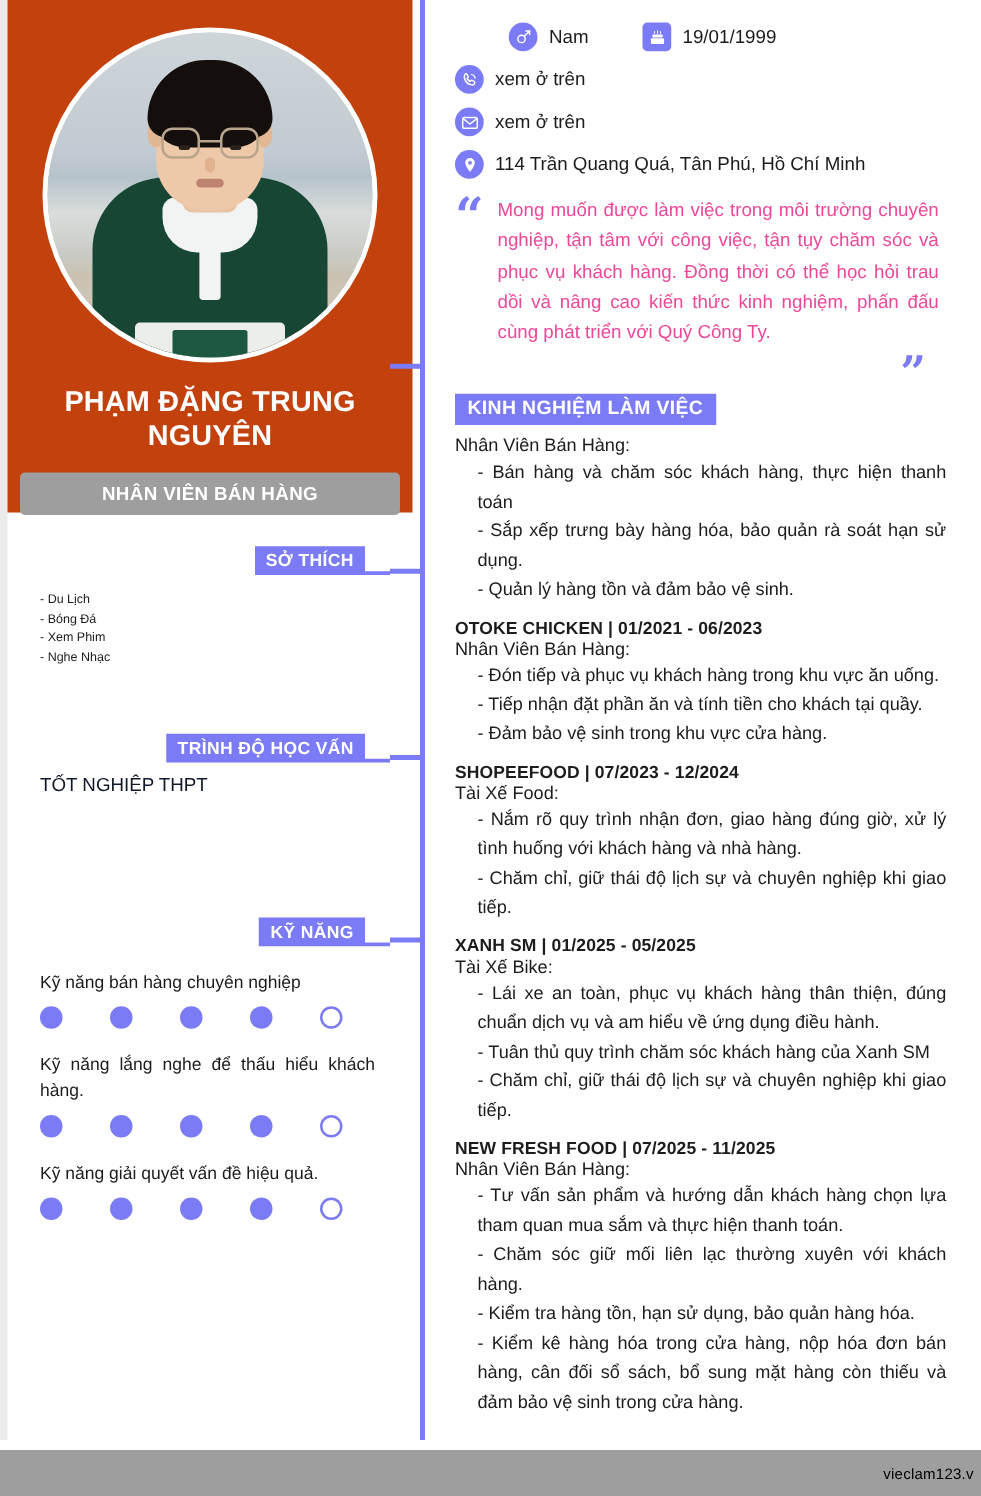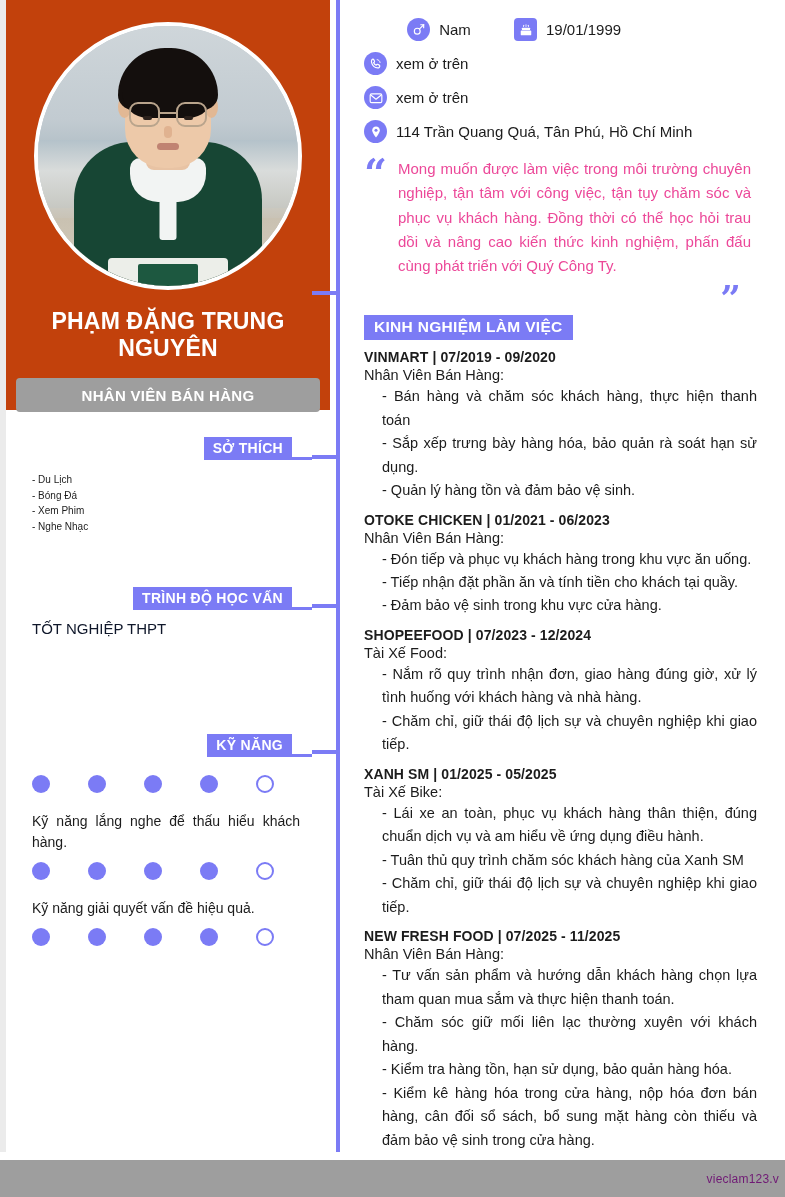--- a/index.html
+++ b/index.html
@@ -186,21 +186,21 @@
     text-align:justify; text-justify:inter-word;
   }
 
   
   .footer-bar {
     position:absolute; left:0; bottom:0; width:785px; height:37px;
     background:#9e9e9e;
   }
   .watermark {
     position:absolute; right:6px; bottom:11px;
-    color:#701a75; font-size:12px; letter-spacing:0.2px;
+    color:#000000; font-size:12px; letter-spacing:0.2px;
   }
   .footer-white {
     position:absolute; left:0; bottom:37px; width:785px; height:8px; background:#ffffff;
   }
 </style>
 </head>
 <body>
 
 <div class="page">
 
@@ -259,20 +259,21 @@
         <span class="stub"></span>
       </div>
       <div class="left-plain">TỐT NGHIỆP THPT</div>
 
       <div class="sec-head" style="margin-top:96px">
         <span class="tag">KỸ NĂNG</span>
         <span class="stub"></span>
       </div>
 
       <div class="skill">
+        <div class="skill-label">Kỹ năng bán hàng chuyên nghiệp</div>
         <div class="dots">
           <span class="dot on"></span>
           <span class="dot on"></span>
           <span class="dot on"></span>
           <span class="dot on"></span>
           <span class="dot off"></span>
         </div>
       </div>
 
       <div class="skill">
@@ -370,21 +371,20 @@
       <span class="qmark-open">“</span>
       <div class="quote-text">Mong muốn được làm việc trong môi trường chuyên nghiệp, tận tâm với công việc, tận tụy chăm sóc và phục vụ khách hàng. Đồng thời có thể học hỏi trau dồi và nâng cao kiến thức kinh nghiệm, phấn đấu cùng phát triển với Quý Công Ty.</div>
       <div class="qmark-close">”</div>
     </div>
 
     <div class="exp-head">
       <span class="tag">KINH NGHIỆM LÀM VIỆC</span>
     </div>
 
     <div class="job">
-      <div class="job-title">VINMART | 07/2019 - 09/2020</div>
       <div class="job-role">Nhân Viên Bán Hàng:</div>
       <ul class="job-bullets">
         <li>- Bán hàng và chăm sóc khách hàng, thực hiện thanh toán</li>
         <li>- Sắp xếp trưng bày hàng hóa, bảo quản rà soát hạn sử dụng.</li>
         <li>- Quản lý hàng tồn và đảm bảo vệ sinh.</li>
       </ul>
     </div>
 
     <div class="job">
       <div class="job-title">OTOKE CHICKEN | 01/2021 - 06/2023</div>

